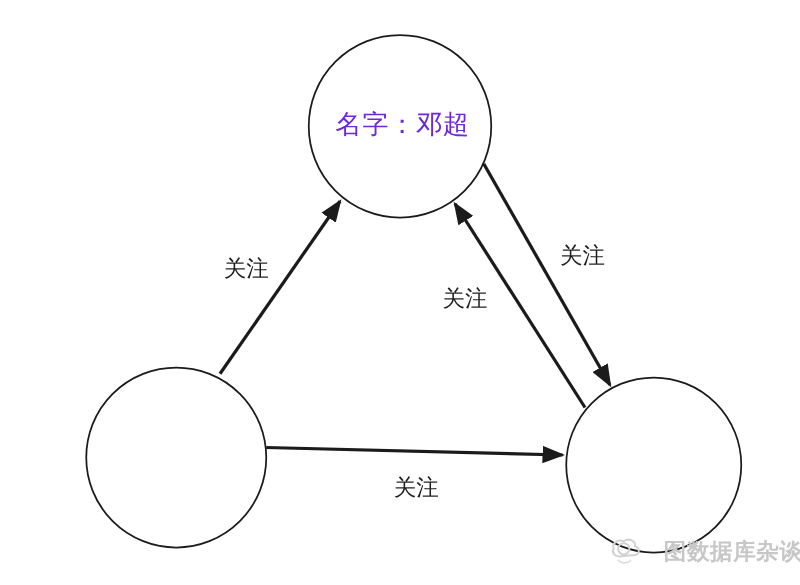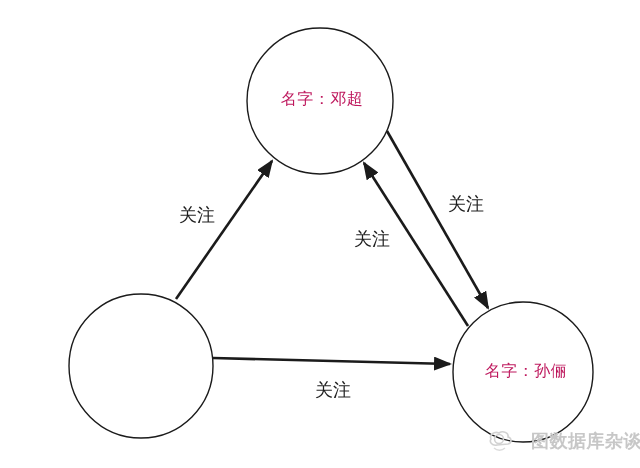--- a/index.html
+++ b/index.html
@@ -16,22 +16,22 @@
     font-family: "Liberation Sans", "DejaVu Sans", sans-serif;
   }
   .canvas svg.diagram {
     position: absolute;
     left: 0;
     top: 0;
   }
   .node-label {
     position: absolute;
     transform: translate(-50%, -50%);
-    font-size: 16px;
-    color: #be185d;
+    font-size: 21px;
+    color: #6d28d9;
     white-space: nowrap;
     letter-spacing: 0.5px;
     text-align: right;
   }
   .edge-label {
     position: absolute;
     transform: translate(-50%, -50%);
     font-size: 18px;
     color: #1d1d1d;
     white-space: nowrap;
@@ -68,21 +68,20 @@
     <circle cx="141" cy="366" r="72" fill="#ffffff" stroke="#1b1b1b" stroke-width="1.4"></circle>
     <circle cx="523" cy="372" r="70" fill="#ffffff" stroke="#1b1b1b" stroke-width="1.4"></circle>
 
     <line x1="176" y1="299" x2="272" y2="161" stroke="#1b1b1b" stroke-width="2.6" marker-end="url(#arrowhead)"></line>
     <line x1="387" y1="131" x2="488" y2="308" stroke="#1b1b1b" stroke-width="2.6" marker-end="url(#arrowhead)"></line>
     <line x1="468" y1="326" x2="364" y2="163" stroke="#1b1b1b" stroke-width="2.6" marker-end="url(#arrowhead)"></line>
     <line x1="213" y1="358" x2="450" y2="364" stroke="#1b1b1b" stroke-width="2.6" marker-end="url(#arrowhead)"></line>
   </svg>
 
   <div class="node-label" style="left:322px; top:99px;">名字：邓超</div>
-  <div class="node-label" style="left:526px; top:371px;">名字：孙俪</div>
 
   <div class="edge-label" style="left:197px; top:215px;">关注</div>
   <div class="edge-label" style="left:466px; top:204px;">关注</div>
   <div class="edge-label" style="left:372px; top:239px;">关注</div>
   <div class="edge-label" style="left:333px; top:390px;">关注</div>
 
   <div class="watermark">
     <svg width="28" height="24" viewBox="0 0 28 24">
       <path d="M3 10 C1 6, 6 2, 11 4 C15 1, 21 4, 20 8 C24 9, 24 14, 20 15 L9 16 C4 17, 1 13, 3 10 Z" fill="none" stroke="#d2d2d2" stroke-width="1.6"></path>
       <circle cx="11" cy="10" r="4.5" fill="none" stroke="#d2d2d2" stroke-width="1.6"></circle>

